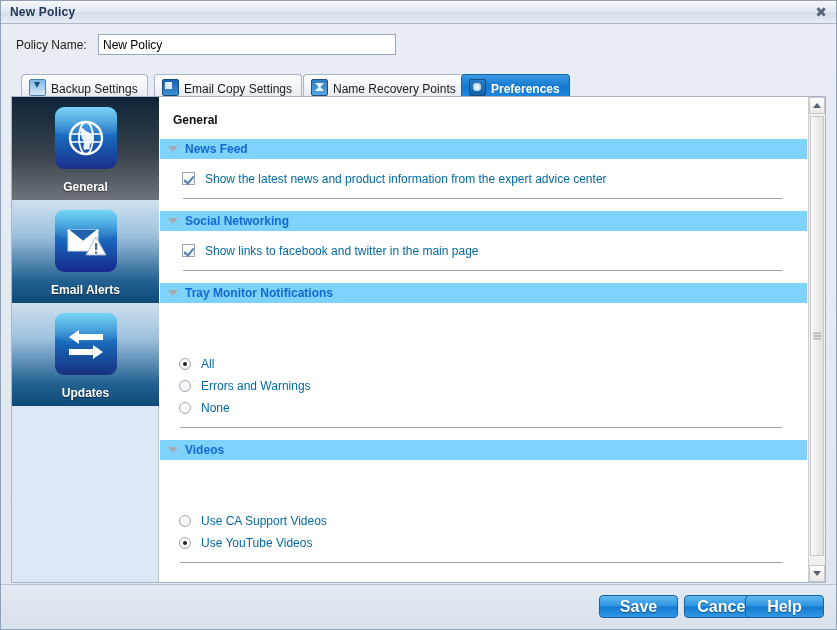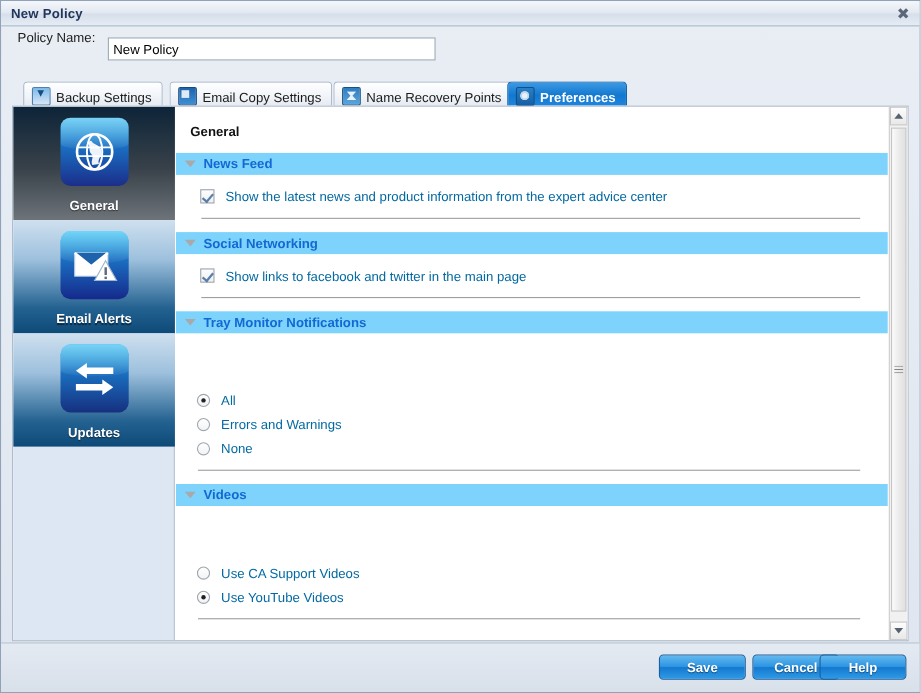--- a/index.html
+++ b/index.html
@@ -55,21 +55,21 @@
 
   
   .policy-row {
     position: absolute;
     left: 0; top: 24px;
     width: 835px;
     height: 44px;
   }
   .policy-label {
     position: absolute;
-    left: 15px; top: 2px;
+    left: 15px; top: 13px;
     font-size: 12px;
     color: #1c1c1c;
   }
   .policy-input {
     position: absolute;
     left: 97px; top: 9px;
     width: 298px;
     height: 21px;
     box-sizing: border-box;
     border: 1px solid #9aa7b6;
@@ -422,21 +422,21 @@
     position: absolute;
     top: 10px;
     width: 79px;
     height: 23px;
     box-sizing: border-box;
     border: 1px solid #1a5f9e;
     border-radius: 4px;
     background: linear-gradient(#64b9ef 0%, #2b94e2 48%, #1479cf 52%, #2f9ae6 100%);
     color: #ffffff;
     font-family: "Liberation Sans", sans-serif;
-    font-size: 12px;
+    font-size: 16px;
     font-weight: bold;
     text-shadow: 0 1px 1px rgba(0,0,0,.45);
     cursor: pointer;
   }
   .btn-save { right: 158px; }
   .btn-cancel { right: 73px; }
   .btn-help { right: 12px; }
 </style>
 </head>
 <body>

